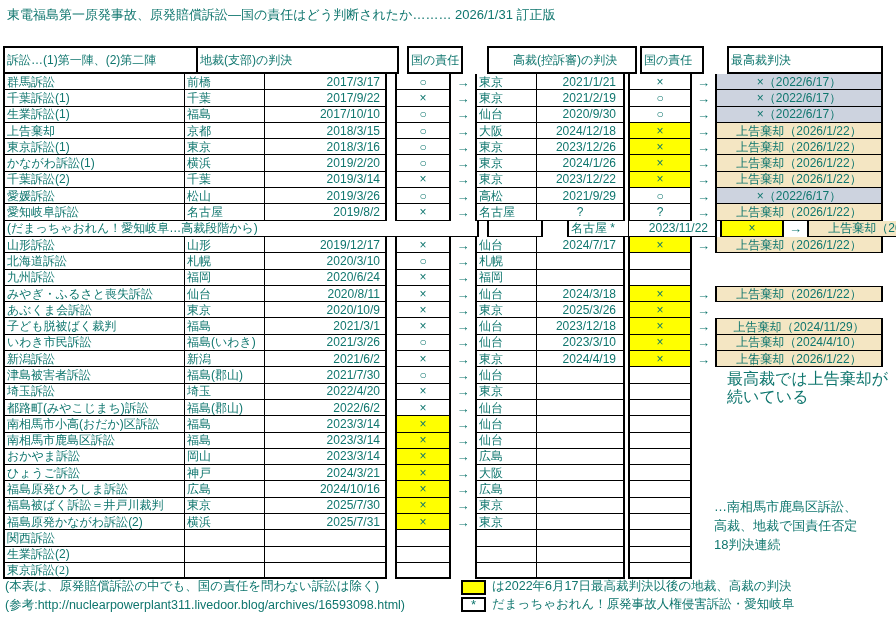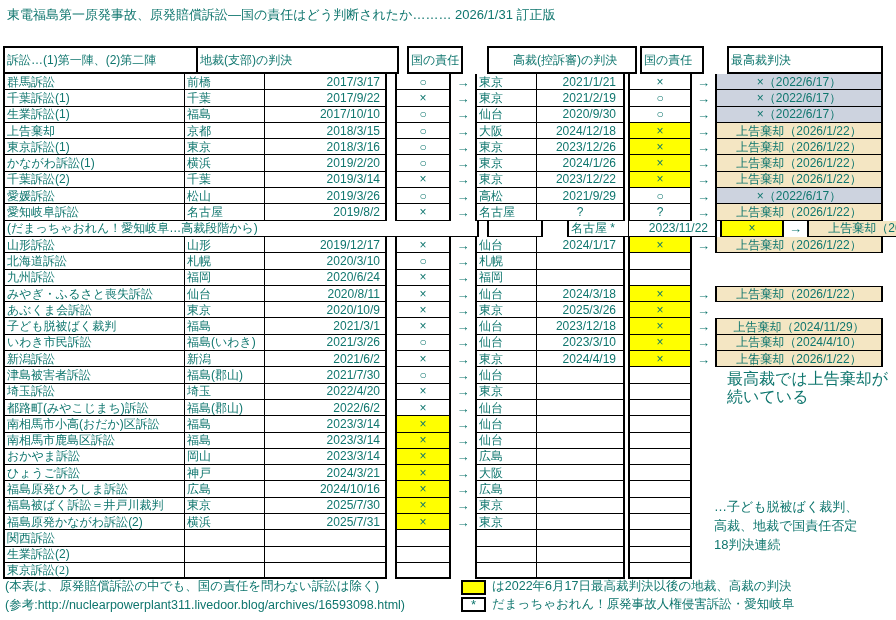--- a/index.html
+++ b/index.html
@@ -215,21 +215,21 @@
           <div class="c sup supd">上告棄却（2026/1/22）</div>
         </div>
         <div class="row">
           <div class="c name">山形訴訟</div>
           <div class="c loc">山形</div>
           <div class="c date">2019/12/17</div>
           <div class="sp"></div>
           <div class="c resp1">×</div>
           <div class="spA">→</div>
           <div class="c hloc">仙台</div>
-          <div class="c hdate">2024/1/17</div>
+          <div class="c hdate">2024/7/17</div>
           <div class="sp2"></div>
           <div class="c resp2 yel">×</div>
           <div class="spB">→</div>
           <div class="c sup supd">上告棄却（2026/1/22）</div>
         </div>
         <div class="row">
           <div class="c name">北海道訴訟</div>
           <div class="c loc">札幌</div>
           <div class="c date">2020/3/10</div>
           <div class="sp"></div>
@@ -511,21 +511,21 @@
       </div>
   </div>
 
   <div class="upA">↑</div>
   <div class="supNote">
     <div>最高裁では上告棄却が</div>
     <div>続いている</div>
   </div>
 
   <div class="sideNote">
-    <div>…子ども脱被ばく裁判、</div>
+    <div>…南相馬市鹿島区訴訟、</div>
     <div>高裁、地裁で国責任否定</div>
     <div>18判決連続</div>
   </div>
 
   <div class="legendRow lg1">
     <span class="sw swY"></span>
     <span>は2022年6月17日最高裁判決以後の地裁、高裁の判決</span>
   </div>
   <div class="legendRow lg2">
     <span class="sw">*</span>

